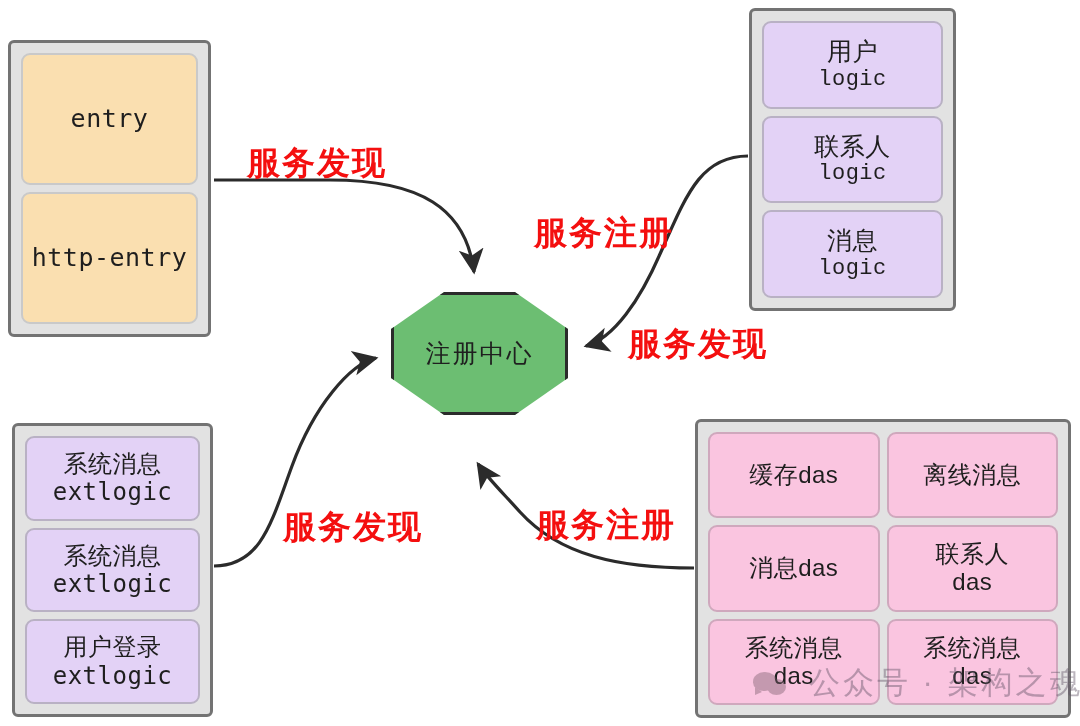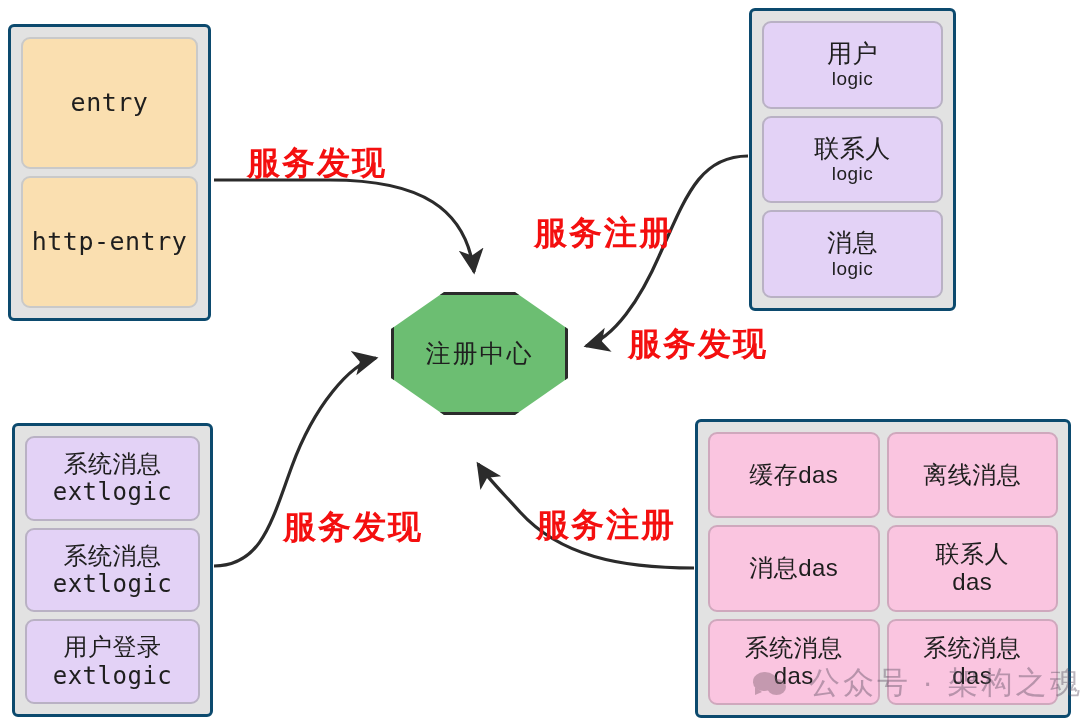--- a/index.html
+++ b/index.html
@@ -15,21 +15,21 @@
     position: relative;
     width: 1080px;
     height: 726px;
     background: #ffffff;
     overflow: hidden;
   }
   
   .group {
     position: absolute;
     background: #e2e2e2;
-    border: 3px solid #0c4a6e;
+    border: 3px solid #737373;
     border-radius: 6px;
     box-sizing: border-box;
     padding: 10px;
     display: flex;
     flex-direction: column;
     gap: 7px;
   }
   .group.grid2 {
     display: grid;
     grid-template-columns: 1fr 1fr;
@@ -57,40 +57,40 @@
     border: 2px solid #c9c9c9;
     font-family: "DejaVu Sans Mono", "Liberation Mono", monospace;
     font-size: 25px;
   }
   .node.logic {
     background: #e3d2f6;
     border: 2px solid #b9b1c4;
     font-size: 25px;
   }
   .node.logic .l2 {
-    font-family: Liberation Sans, sans-serif;
-    font-size: 19px;
+    font-family: Liberation Mono, monospace;
+    font-size: 22px;
   }
   .node.extlogic {
     background: #e3d2f6;
     border: 2px solid #b9b1c4;
     font-size: 24px;
   }
   .node.extlogic .l2 {
     font-family: "DejaVu Sans Mono", "Liberation Mono", monospace;
     font-size: 24px;
   }
   .node.das {
     background: #fac5e0;
     border: 2px solid #cfa8bd;
     font-size: 24px;
   }
 
   
-  #group-entry      { left: 8px;   top: 24px;  width: 203px; height: 297px; }
+  #group-entry      { left: 8px;   top: 40px;  width: 203px; height: 297px; }
   #group-logic      { left: 749px; top: 8px;   width: 207px; height: 303px; }
   #group-extlogic   { left: 12px;  top: 423px; width: 201px; height: 294px; }
   #group-das        { left: 695px; top: 419px; width: 376px; height: 299px; }
 
   
   #registry {
     position: absolute;
     left: 391px;
     top: 292px;
     width: 177px;

